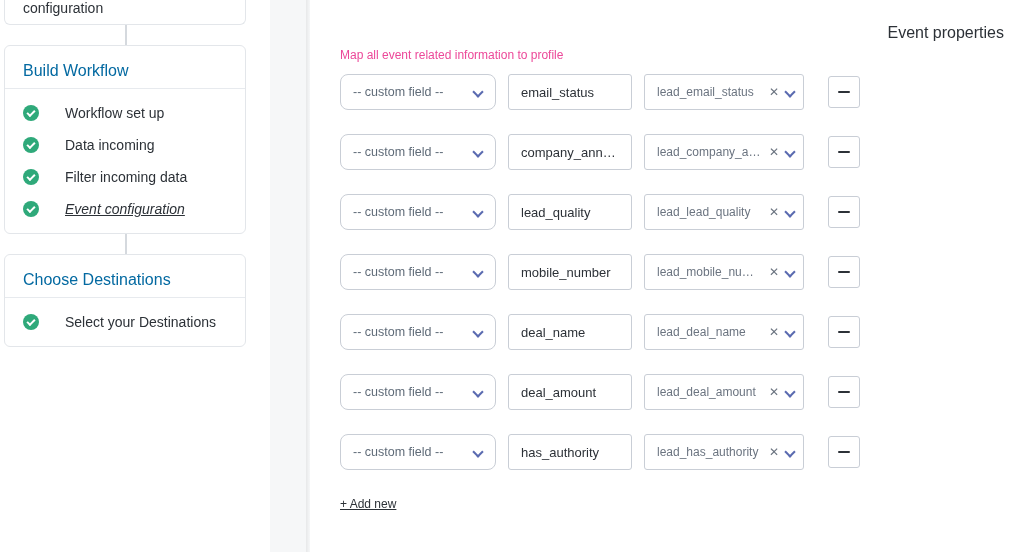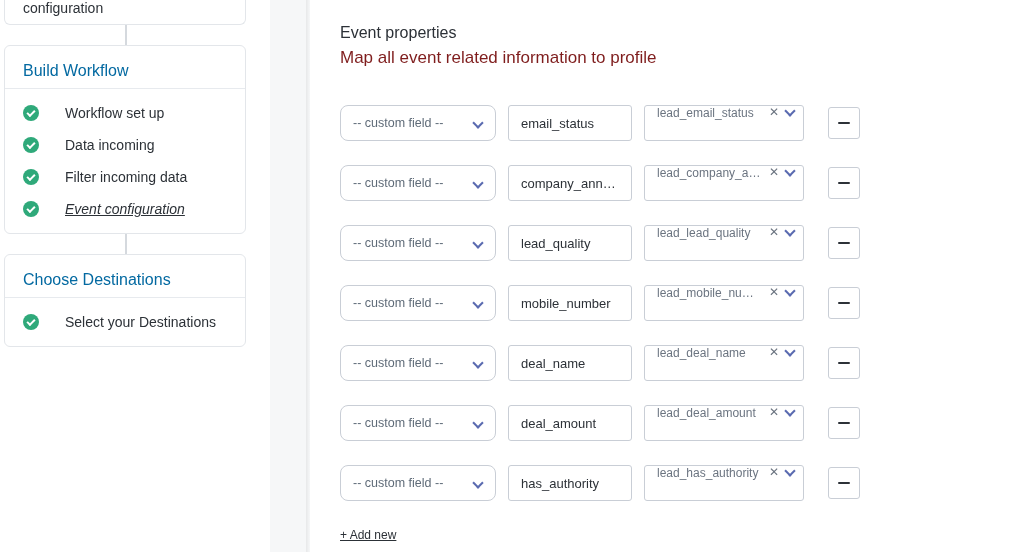--- a/index.html
+++ b/index.html
@@ -114,25 +114,26 @@
     position: absolute;
     left: 340px;
     top: 24px;
     right: 20px;
   }
   .section-title {
     font-size: 16px;
     color: #2c3137;
     font-weight: 500;
     margin-bottom: 6px;
+    text-align: right;
   }
   .section-sub {
-    font-size: 17px;
-    color: #7f1d1d;
-    margin-bottom: 37px;
+    font-size: 12px;
+    color: #ec4899;
+    margin-bottom: 12px;
   }
 
   .rows { }
   .row {
     display: flex;
     align-items: center;
     gap: 12px;
     margin-bottom: 24px;
   }
 
@@ -178,20 +179,21 @@
     text-overflow: ellipsis;
     white-space: nowrap;
   }
 
   .map-select {
     width: 160px;
     height: 36px;
     border: 1px solid #c9ced6;
     border-radius: 3px;
     display: flex;
+    align-items: center;
     padding: 0 8px 0 12px;
     gap: 6px;
     font-size: 12px;
     color: #6b7480;
     cursor: pointer;
     background: #fff;
     position: relative;
   }
   .map-select .ms-label {
     flex: 1;

